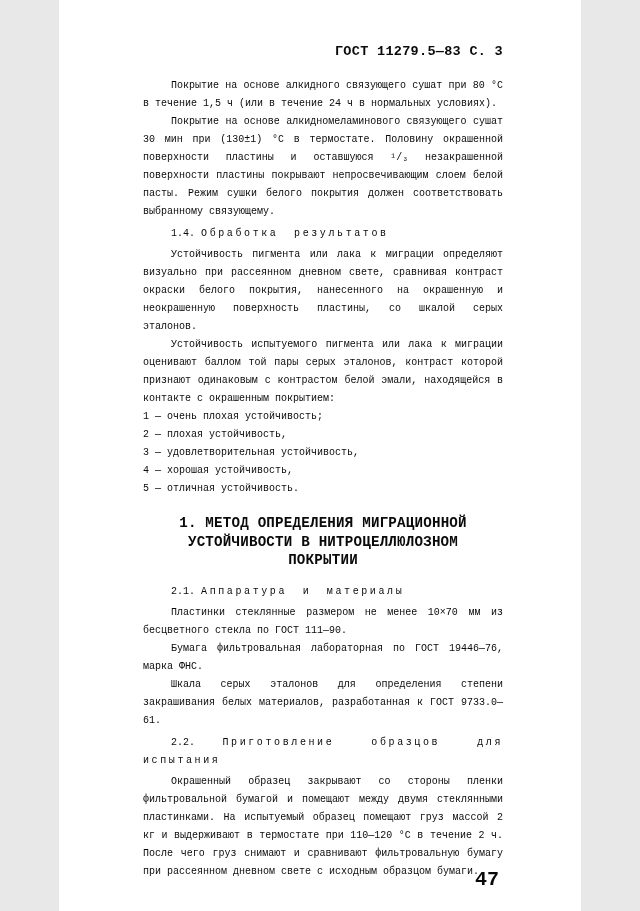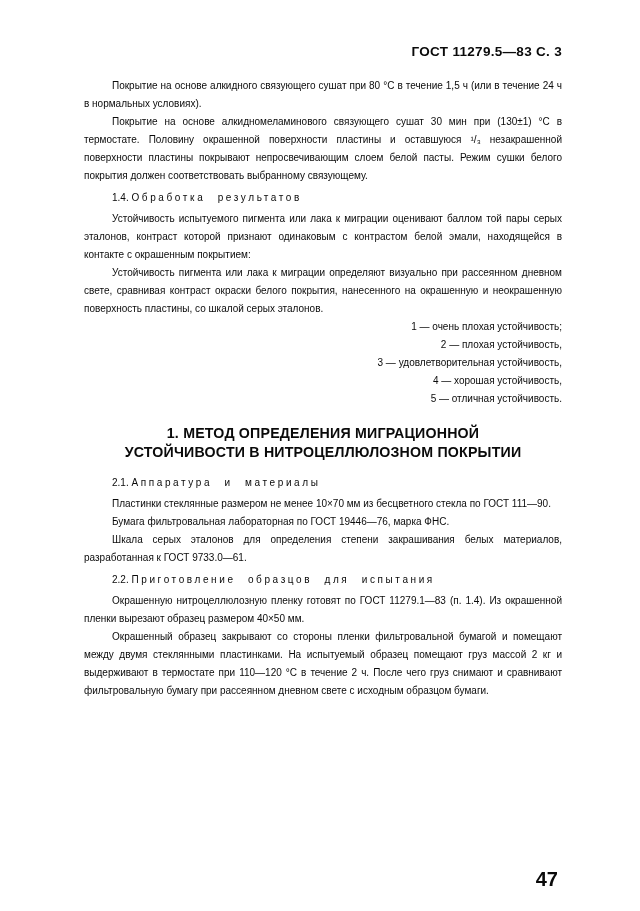--- a/index.html
+++ b/index.html
@@ -1,25 +1,25 @@
 <!DOCTYPE html>
 <html lang="ru"><head>
 <meta charset="utf-8">
 <style>
   html, body { margin: 0; padding: 0; background: #e8e8e8; }
   .page {
     position: relative;
-    width: 640px;
+    width: 522px;
     height: 911px;
     margin: 0 auto;
     background: #ffffff;
     overflow: hidden;
     box-sizing: border-box;
     padding: 44px 78px 0 84px;
-    font-family: Liberation Sans, sans-serif;
+    font-family: Liberation Mono, monospace;
     color: #0a0a0a;
   }
   .doc-header {
     text-align: right;
     font-weight: bold;
     font-size: 13.5px;
     letter-spacing: 0.3px;
     margin: 0 0 18px 0;
     white-space: nowrap;
   }
@@ -39,21 +39,21 @@
   .spaced-head .t { letter-spacing: 2.6px; word-spacing: 7px; }
   .sec-title {
     font-weight: bold;
     text-align: center !important;
     font-size: 14.2px !important;
     line-height: 18.5px !important;
     letter-spacing: 0.2px;
     margin: 16px 30px 13px 30px !important;
     text-indent: 0;
   }
-  .scale p { text-align: right; }
+  .scale p { text-align: left; }
   .page-number {
     position: absolute;
     right: 82px;
     bottom: 20px;
     font-weight: bold;
     font-size: 20px;
   }
 </style>
 </head>
 <body>
@@ -63,23 +63,23 @@
   <div class="doc-header">ГОСТ 11279.5—83  С. 3</div>
 
   <div class="body">
 
     <p class="ind">Покрытие на основе алкидного связующего сушат при 80 °С в течение 1,5 ч (или в течение 24 ч в нормальных условиях).</p>
 
     <p class="ind">Покрытие на основе алкидномеламинового связующего сушат 30 мин при (130±1) °С в термостате. Половину окрашенной поверхности пластины и оставшуюся ¹/₃ незакрашенной поверхности пластины покрывают непросвечивающим слоем белой пасты. Режим сушки белого покрытия должен соответствовать выбранному связующему.</p>
 
     <p class="spaced-head"><span>1.4.</span> <span class="t">Обработка результатов</span></p>
 
+    <p class="ind">Устойчивость пигмента или лака к миграции определяют визуально при рассеянном дневном свете, сравнивая контраст окраски белого покрытия, нанесенного на окрашенную и неокрашенную поверхность пластины, со шкалой серых эталонов.</p>
+
     <p class="ind">Устойчивость испытуемого пигмента или лака к миграции оценивают баллом той пары серых эталонов, контраст которой признают одинаковым с контрастом белой эмали, находящейся в контакте с окрашенным покрытием:</p>
-
-    <p class="ind">Устойчивость пигмента или лака к миграции определяют визуально при рассеянном дневном свете, сравнивая контраст окраски белого покрытия, нанесенного на окрашенную и неокрашенную поверхность пластины, со шкалой серых эталонов.</p>
 
     <div class="scale">
       <p>1 — очень плохая устойчивость;</p>
       <p>2 — плохая устойчивость,</p>
       <p>3 — удовлетворительная устойчивость,</p>
       <p>4 — хорошая устойчивость,</p>
       <p>5 — отличная устойчивость.</p>
     </div>
 
     <p class="sec-title">1. МЕТОД ОПРЕДЕЛЕНИЯ МИГРАЦИОННОЙ УСТОЙЧИВОСТИ В НИТРОЦЕЛЛЮЛОЗНОМ ПОКРЫТИИ</p>
@@ -87,21 +87,20 @@
     <p class="spaced-head"><span>2.1.</span> <span class="t">Аппаратура и материалы</span></p>
 
     <p class="ind">Пластинки стеклянные размером не менее 10×70 мм из бесцветного стекла по ГОСТ 111—90.</p>
 
     <p class="ind">Бумага фильтровальная лабораторная по ГОСТ 19446—76, марка ФНС.</p>
 
     <p class="ind">Шкала серых эталонов для определения степени закрашивания белых материалов, разработанная к ГОСТ 9733.0—61.</p>
 
     <p class="spaced-head"><span>2.2.</span> <span class="t">Приготовление образцов для испытания</span></p>
 
-    <p class="ind">Окрашенную нитроцеллюлозную пленку готовят по ГОСТ 11279.1—83 (п. 1.4). Из окрашенной пленки вырезают образец размером 40×50 мм.</p>
 
 
     <p class="ind">Окрашенный образец закрывают со стороны пленки фильтровальной бумагой и помещают между двумя стеклянными пластинками. На испытуемый образец помещают груз массой 2 кг и выдерживают в термостате при 110—120 °С в течение 2 ч. После чего груз снимают и сравнивают фильтровальную бумагу при рассеянном дневном свете с исходным образцом бумаги.</p>
 
   </div>
 
   <div class="page-number">47</div>
 
 </div>
 

